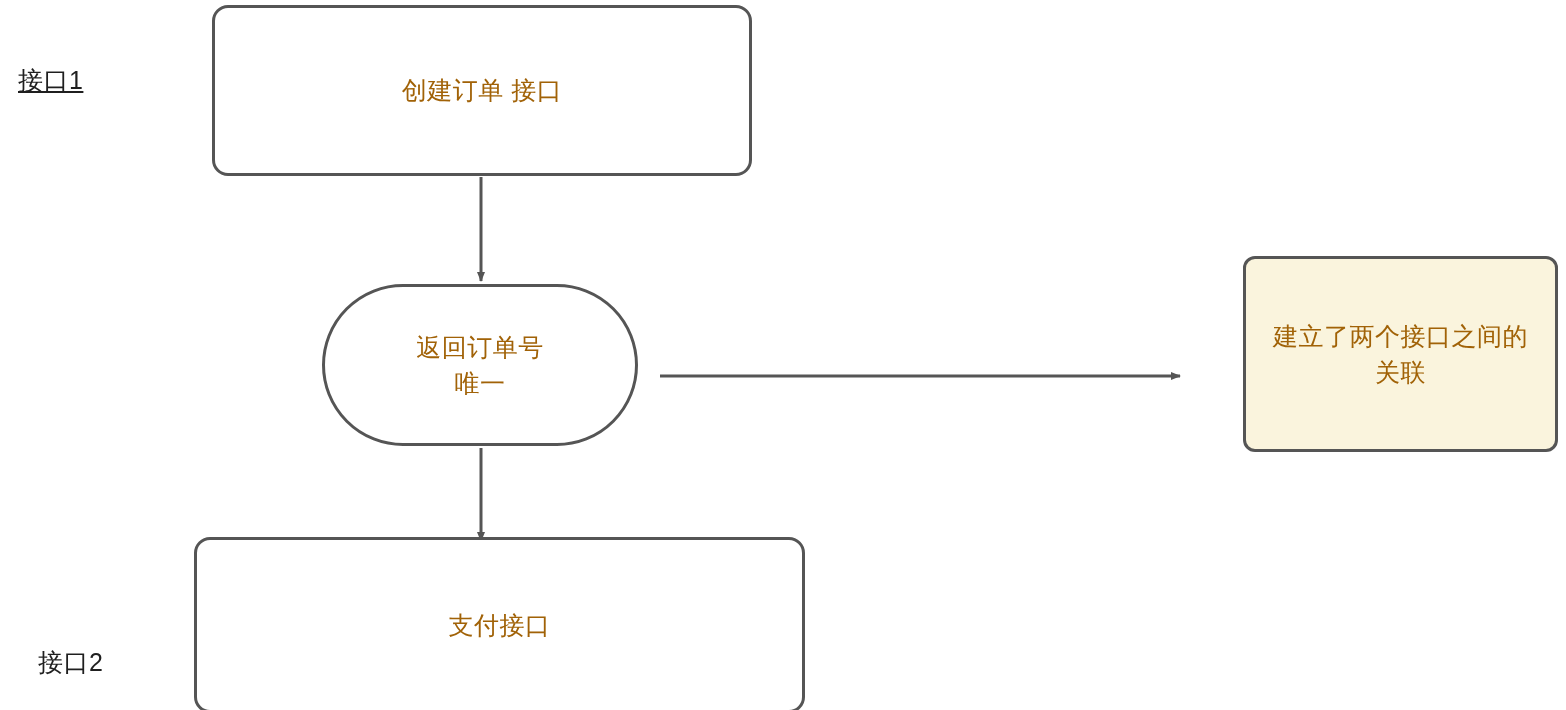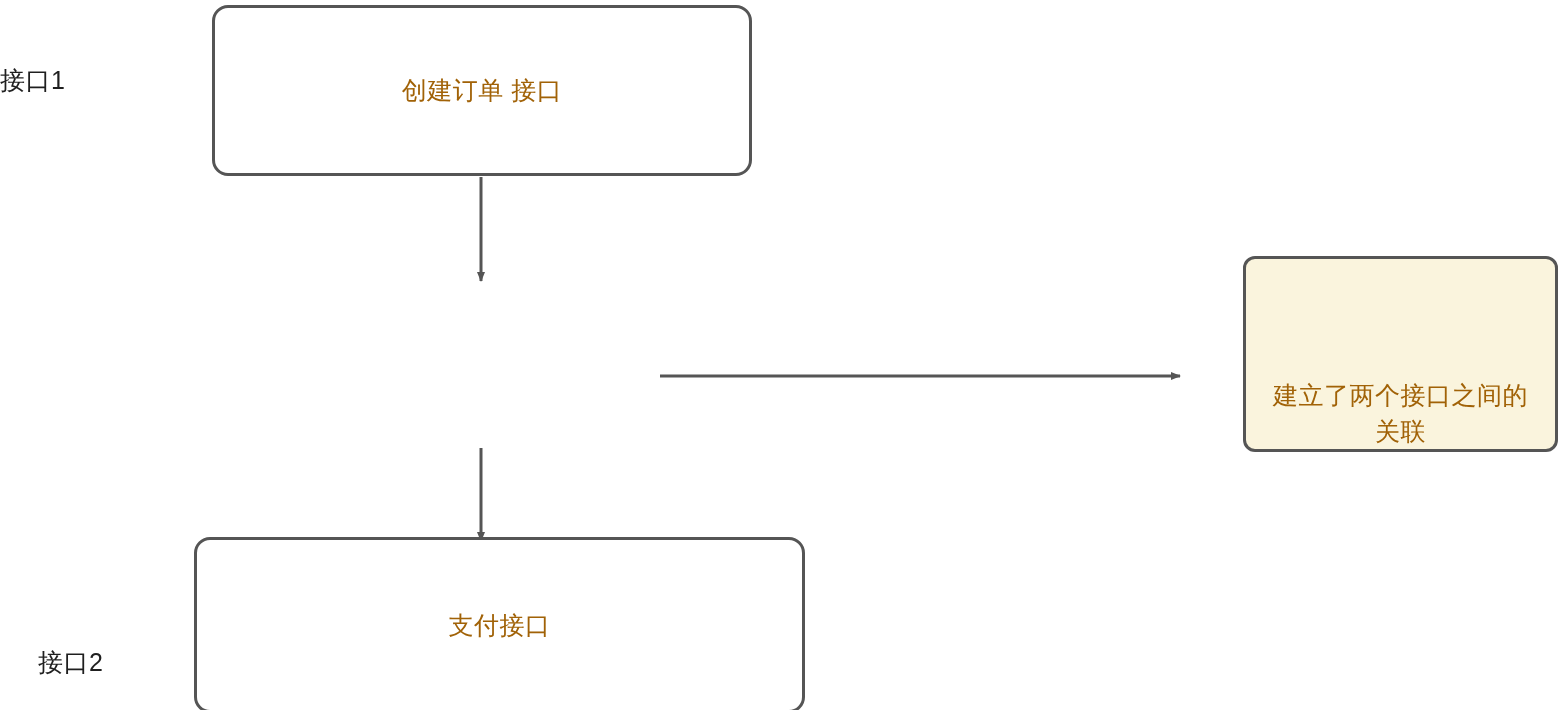--- a/index.html
+++ b/index.html
@@ -35,21 +35,20 @@
     background: #ffffff;
   }
   .stadium {
     border: 3px solid #555555;
     background: #ffffff;
   }
   .note-box {
     border: 3px solid #555555;
     border-radius: 12px;
     background: #faf4dd;
-    align-items: flex-end;
   }
   .lane-label {
     position: absolute;
     color: #1f1f1f;
     font-size: 25px;
     letter-spacing: 0.5px;
     white-space: nowrap;
   }
   .node-text {
     display: block;
@@ -76,32 +75,36 @@
       </marker>
     </defs>
 
     <line x1="481" y1="177" x2="481" y2="281" stroke="#555555" stroke-width="3" marker-end="url(#arrowhead)"></line>
 
     <line x1="481" y1="448" x2="481" y2="541" stroke="#555555" stroke-width="3" marker-end="url(#arrowhead)"></line>
 
     <line x1="660" y1="376" x2="1180" y2="376" stroke="#555555" stroke-width="3" marker-end="url(#arrowhead)"></line>
   </svg>
 
-  <div class="lane-label" style="left:0; top:64px;">
+  <div class="lane-label" style="left:18px; top:64px;text-decoration:underline;">
     <span>接口1</span>
   </div>
 
   <div class="lane-label" style="left:38px; top:646px;">
     <span>接口2</span>
   </div>
 
   <div class="node proc-box" style="left:212px; top:5px; width:540px; height:171px;">
     <span class="node-text">创建订单 接口</span>
   </div>
 
+  <div class="node stadium" style="left:322px; top:284px; width:316px; height:162px; border-radius:81px;">
+    <span class="node-text">返回订单号
+唯一</span>
+  </div>
 
   <div class="node proc-box" style="left:194px; top:537px; width:611px; height:176px;">
     <span class="node-text">支付接口</span>
   </div>
 
   <div class="node note-box" style="left:1243px; top:256px; width:315px; height:196px;">
     <span class="node-text">建立了两个接口之间的
 关联</span>
   </div>
 

